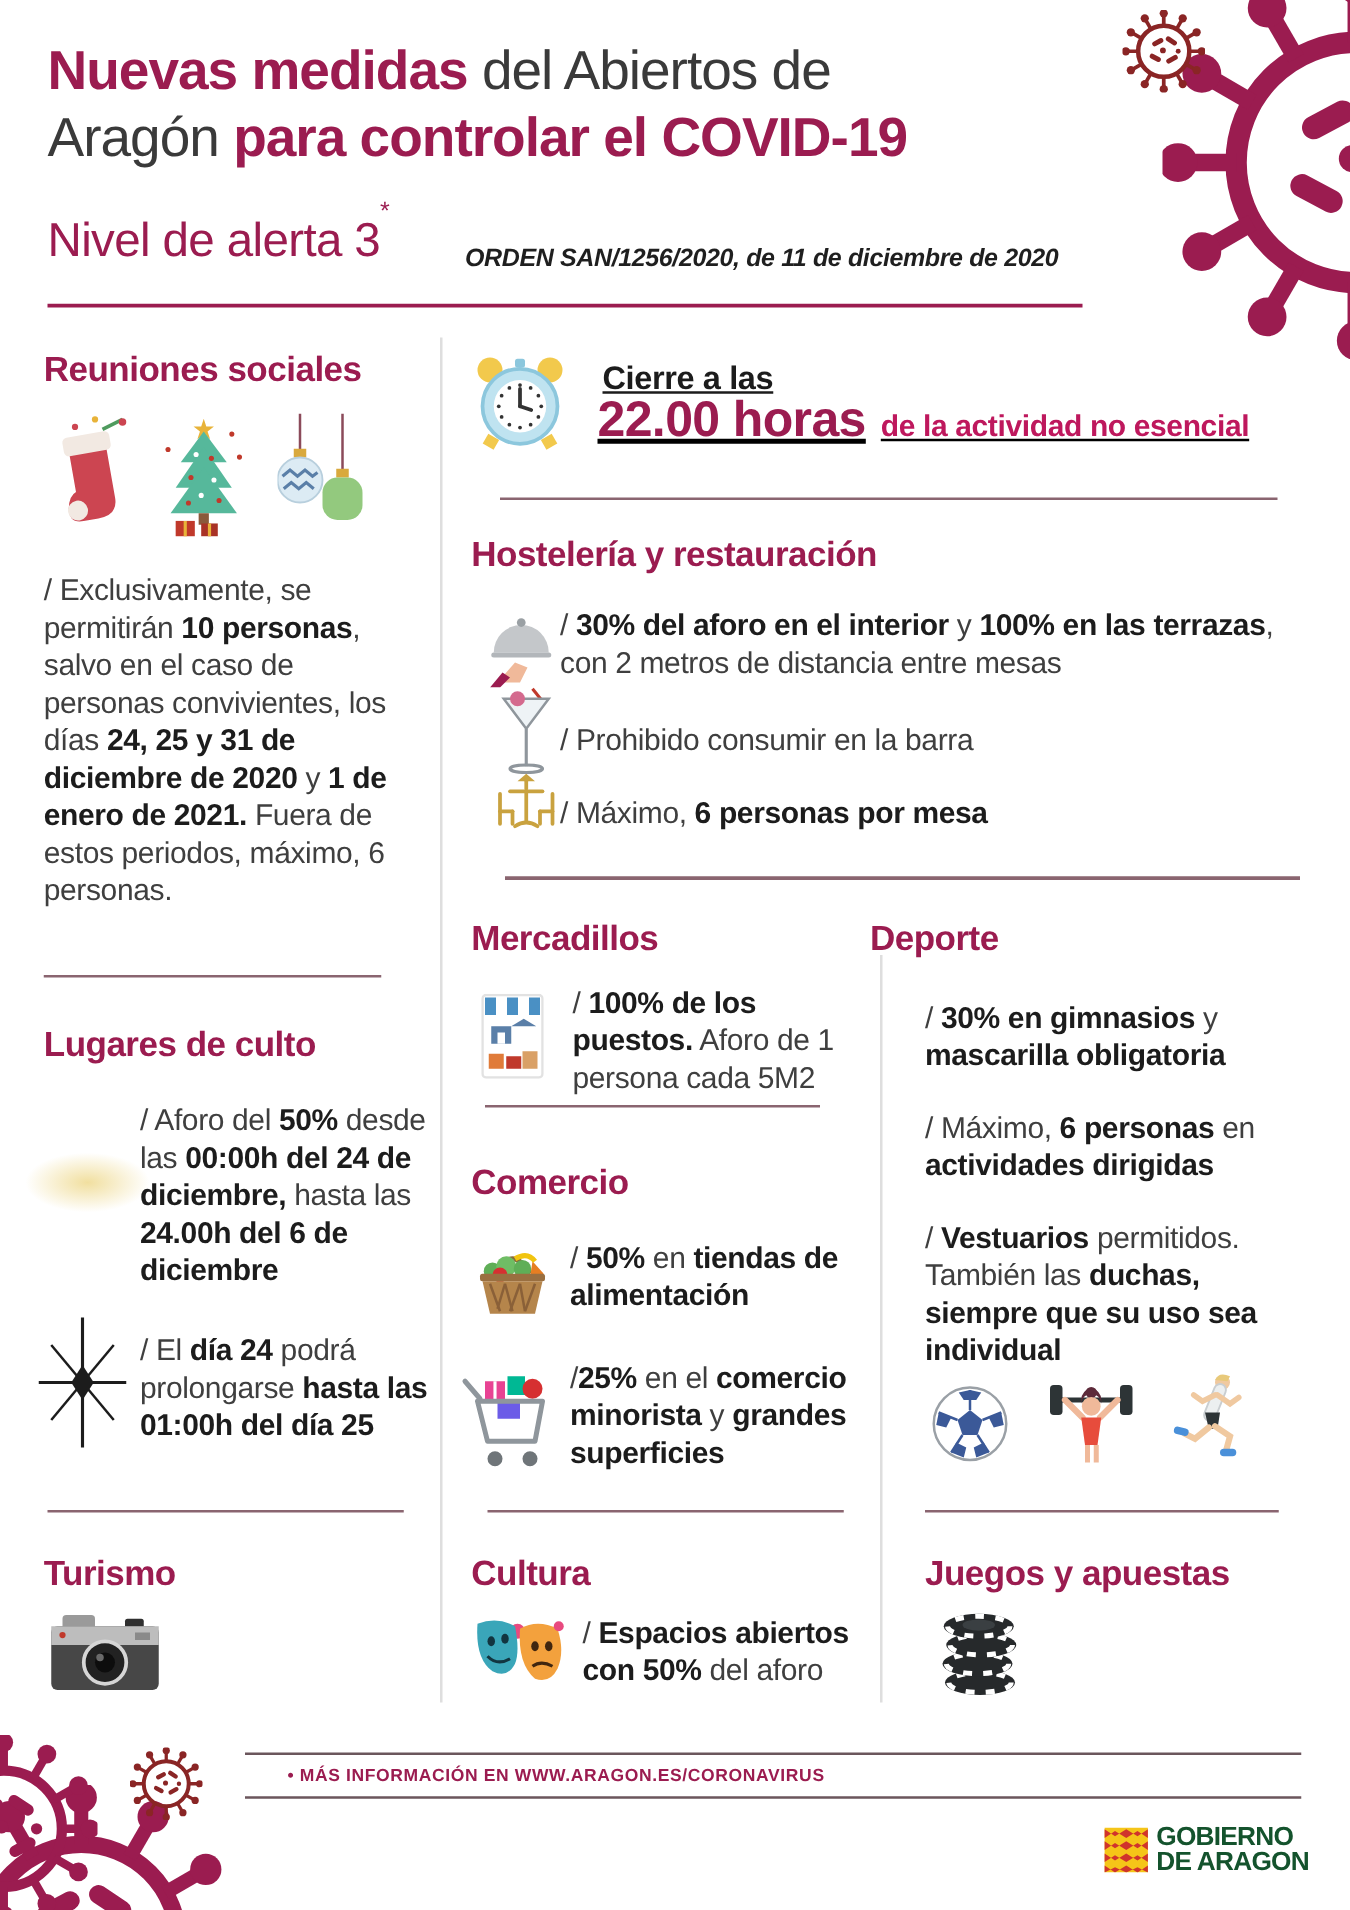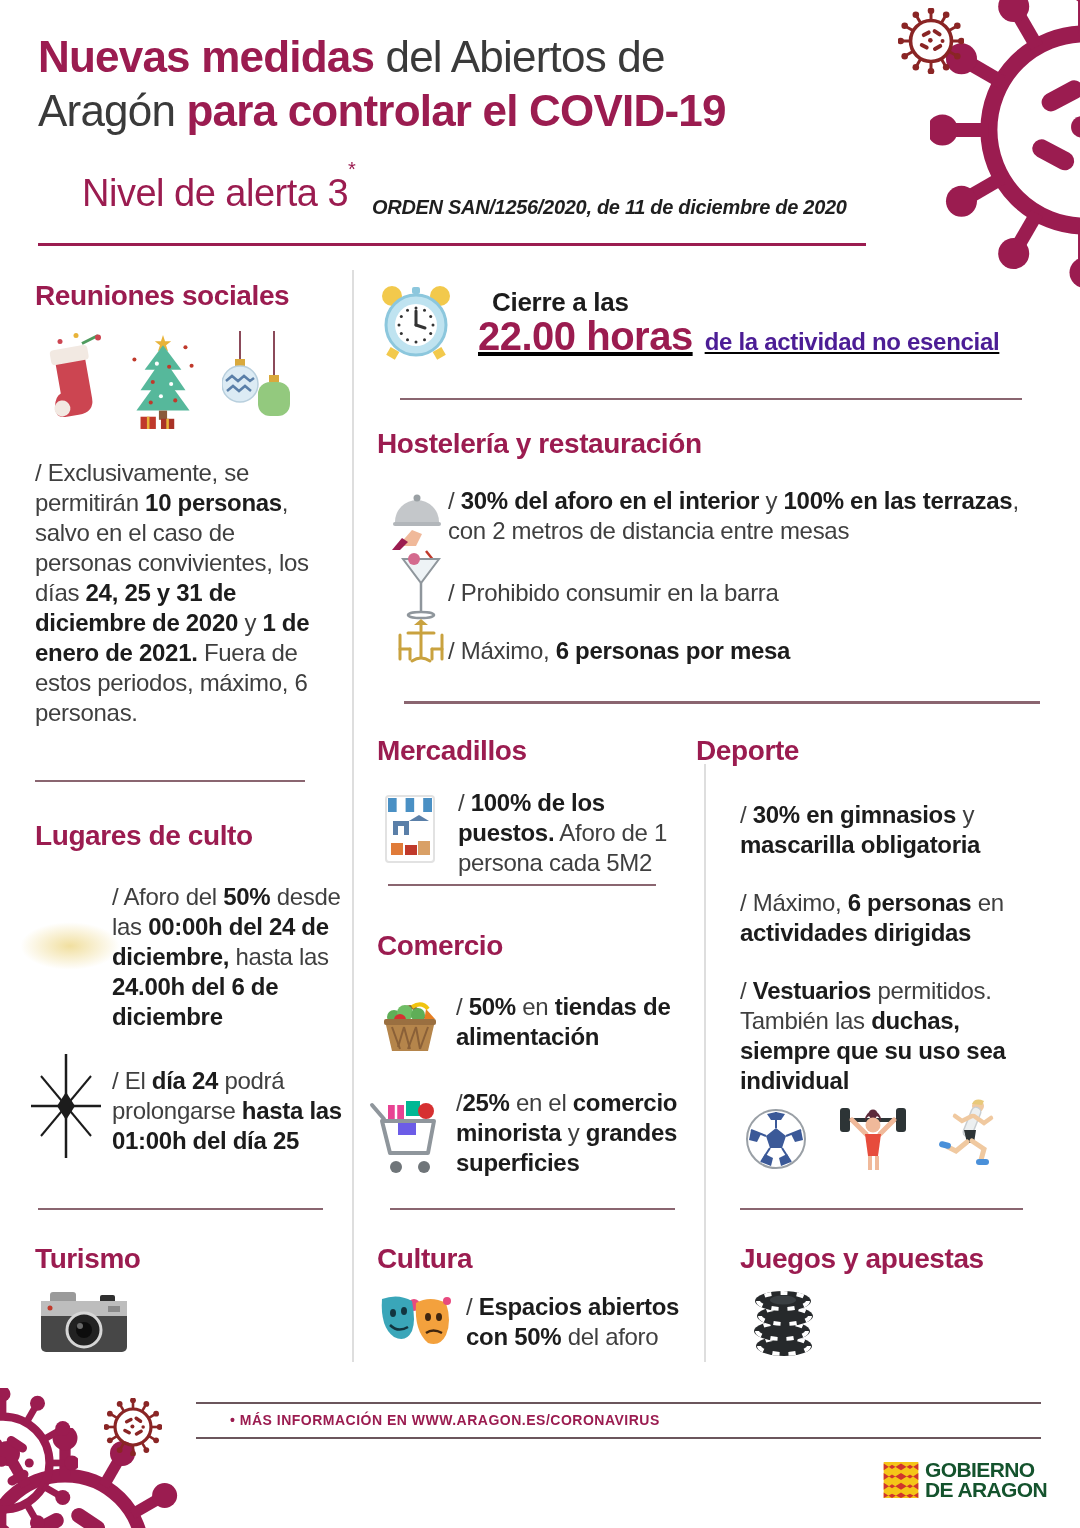--- a/index.html
+++ b/index.html
@@ -14,21 +14,21 @@
   
   .title{font-size:44px;line-height:1.22;color:#3a3a3a;letter-spacing:-0.8px;}
   .title .b{color:#9b1c50;font-weight:800;}
   .alert{font-size:38px;color:#9b1c50;letter-spacing:-0.5px;}
   .alert sup{font-size:20px;top:-16px;position:relative;}
   .order{font-size:20px;font-style:italic;font-weight:700;color:#1f1f1f;letter-spacing:-0.3px;}
   
   .cierre1{font-size:26px;font-weight:800;color:#1c1c1c;letter-spacing:-0.3px;}
   .cierre-row{display:flex;align-items:baseline;gap:12px;white-space:nowrap;}
   .cierre2{font-size:40px;font-weight:800;color:#9b1c50;letter-spacing:-0.5px;}
-  .cierre3{font-size:24px;font-weight:800;color:#4c1d95;letter-spacing:-0.3px;}
+  .cierre3{font-size:24px;font-weight:800;color:#be185d;letter-spacing:-0.3px;}
   
   .rule{height:2px;background:#8a6570;}
   .rule-accent{height:3px;background:#9b1c50;}
   .vrule{width:2px;background:#dedede;}
   
   .finfo{font-size:14px;color:#9b1c50;font-weight:600;letter-spacing:0.5px;white-space:nowrap;}
   .finfo .b{font-weight:800;}
   .fline{height:2px;background:#6b565c;}
   .logo{display:flex;align-items:center;gap:6px;}
   .logo-text{font-size:21px;font-weight:800;color:#14532d;line-height:0.95;letter-spacing:-0.6px;}
@@ -77,21 +77,21 @@
           <line x1="72" y1="112" x2="87" y2="120"></line>
             <line x1="112" y1="124" x2="128" y2="115"></line>
         </g>
         <circle cx="98" cy="98" r="7" fill="currentColor"></circle>
           <circle cx="135" cy="100" r="6" fill="currentColor"></circle>
       </g>
     </defs>
   </svg>
 
   <div class="abs title" style="left:38px;top:30px;width:845px;"><span class="b">Nuevas medidas</span><span> del Abiertos de</span><br><span>Aragón </span><span class="b">para controlar el COVID-19</span></div>
-  <div class="abs alert" style="left:38px;top:172px;margin-left:44px;"><span>Nivel de alerta 3</span><sup>*</sup></div>
+  <div class="abs alert" style="left:38px;top:172px;"><span>Nivel de alerta 3</span><sup>*</sup></div>
   <div class="abs order" style="left:372px;top:196px;">ORDEN SAN/1256/2020, de 11 de diciembre de 2020</div>
   <div class="abs rule-accent" style="left:38px;top:243px;width:828px;"></div>
 
   <svg class="abs" style="left:930px;top:-30px;color:#9b1c50;" width="310" height="320" viewBox="0 0 200 200">
     <use href="#virus"></use>
     <use href="#virus" transform="translate(112,112) scale(0.24)"></use>
   </svg>
   <svg class="abs" style="left:898px;top:8px;color:#8a2525;" width="66" height="66" viewBox="0 0 200 200">
     <use href="#virus"></use>
   </svg>
@@ -203,21 +203,21 @@
       <circle cx="40" cy="61" r="1.5"></circle>
         <circle cx="31.5" cy="58.7" r="1.5"></circle>
         <circle cx="25.3" cy="52.5" r="1.5"></circle>
       <circle cx="23" cy="44" r="1.5"></circle>
         <circle cx="25.3" cy="35.5" r="1.5"></circle>
         <circle cx="31.5" cy="29.3" r="1.5"></circle>
     </g>
     <line x1="40" y1="44" x2="40" y2="30" stroke="#333333" stroke-width="3" stroke-linecap="round"></line>
     <line x1="40" y1="44" x2="49" y2="47" stroke="#333333" stroke-width="3" stroke-linecap="round"></line>
   </svg>
-  <div class="abs cierre1" style="left:492px;top:287px;">Cierre a las</div>
+  <div class="abs cierre1" style="left:482px;top:287px;text-decoration:underline;">Cierre a las</div>
   <div class="abs cierre-row" style="left:478px;top:314px;text-decoration:underline;">
     <span class="cierre2">22.00 horas</span>
     <span class="cierre3">de la actividad no esencial</span>
   </div>
   <div class="abs rule" style="left:400px;top:398px;width:622px;"></div>
 
   <div class="abs h2" style="left:377px;top:428px;">Hostelería y restauración</div>
 
   <svg class="abs" style="left:392px;top:488px;" width="50" height="62" viewBox="0 0 50 62">
     <path d="M3,34 A22,22 0 0 1 47,34 Z" fill="#c4c7ca"></path>

